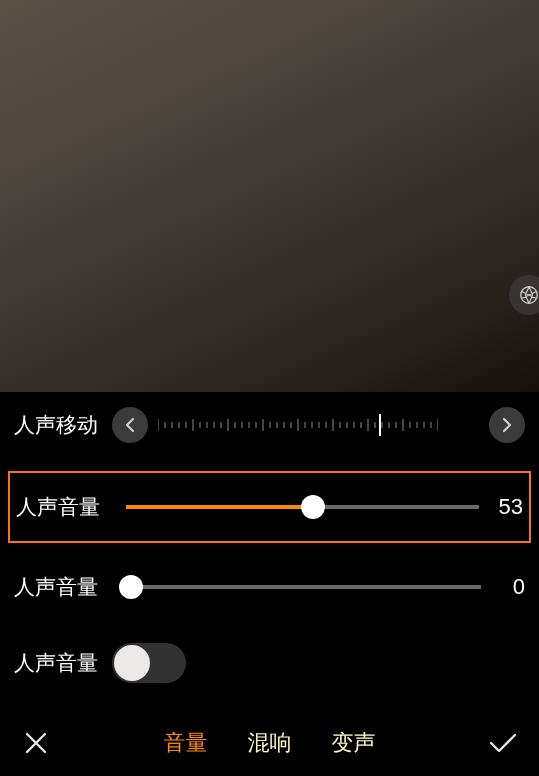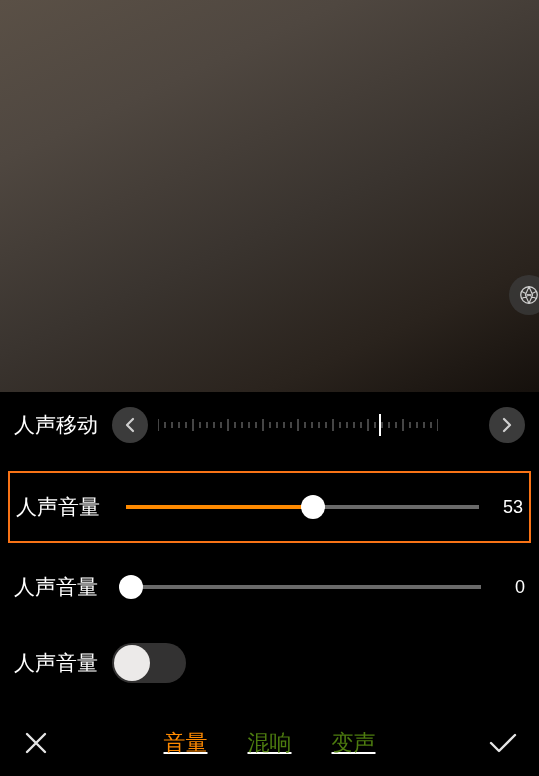--- a/index.html
+++ b/index.html
@@ -103,21 +103,21 @@
     .slider-thumb {
       position: absolute;
       top: 50%;
       transform: translate(-50%, -50%);
       width: 24px;
       height: 24px;
       border-radius: 50%;
       background: #fff;
     }
     .slider-value {
-      font-size: 18px;
+      font-size: 22px;
       color: #fff;
       min-width: 32px;
       text-align: right;
       flex-shrink: 0;
     }
     .toggle {
       width: 74px;
       height: 40px;
       border-radius: 20px;
       background: #333232;
@@ -150,25 +150,24 @@
       display: flex;
       align-items: center;
       justify-content: center;
       cursor: pointer;
     }
     .tabs {
       flex: 1;
       display: flex;
       justify-content: center;
       gap: 40px;
-      text-decoration: underline;
     }
     .tab-item {
       font-size: 22px;
-      color: #4d7c0f;
+      color: #fef9c3;
       cursor: pointer;
     }
     .tab-item.active { color: #ff8a00; }
   </style>
 </head>
 <body>
 
 <div class="preview-area">
   <div class="camera-btn">
     <svg width="22" height="22" viewBox="0 0 24 24">

